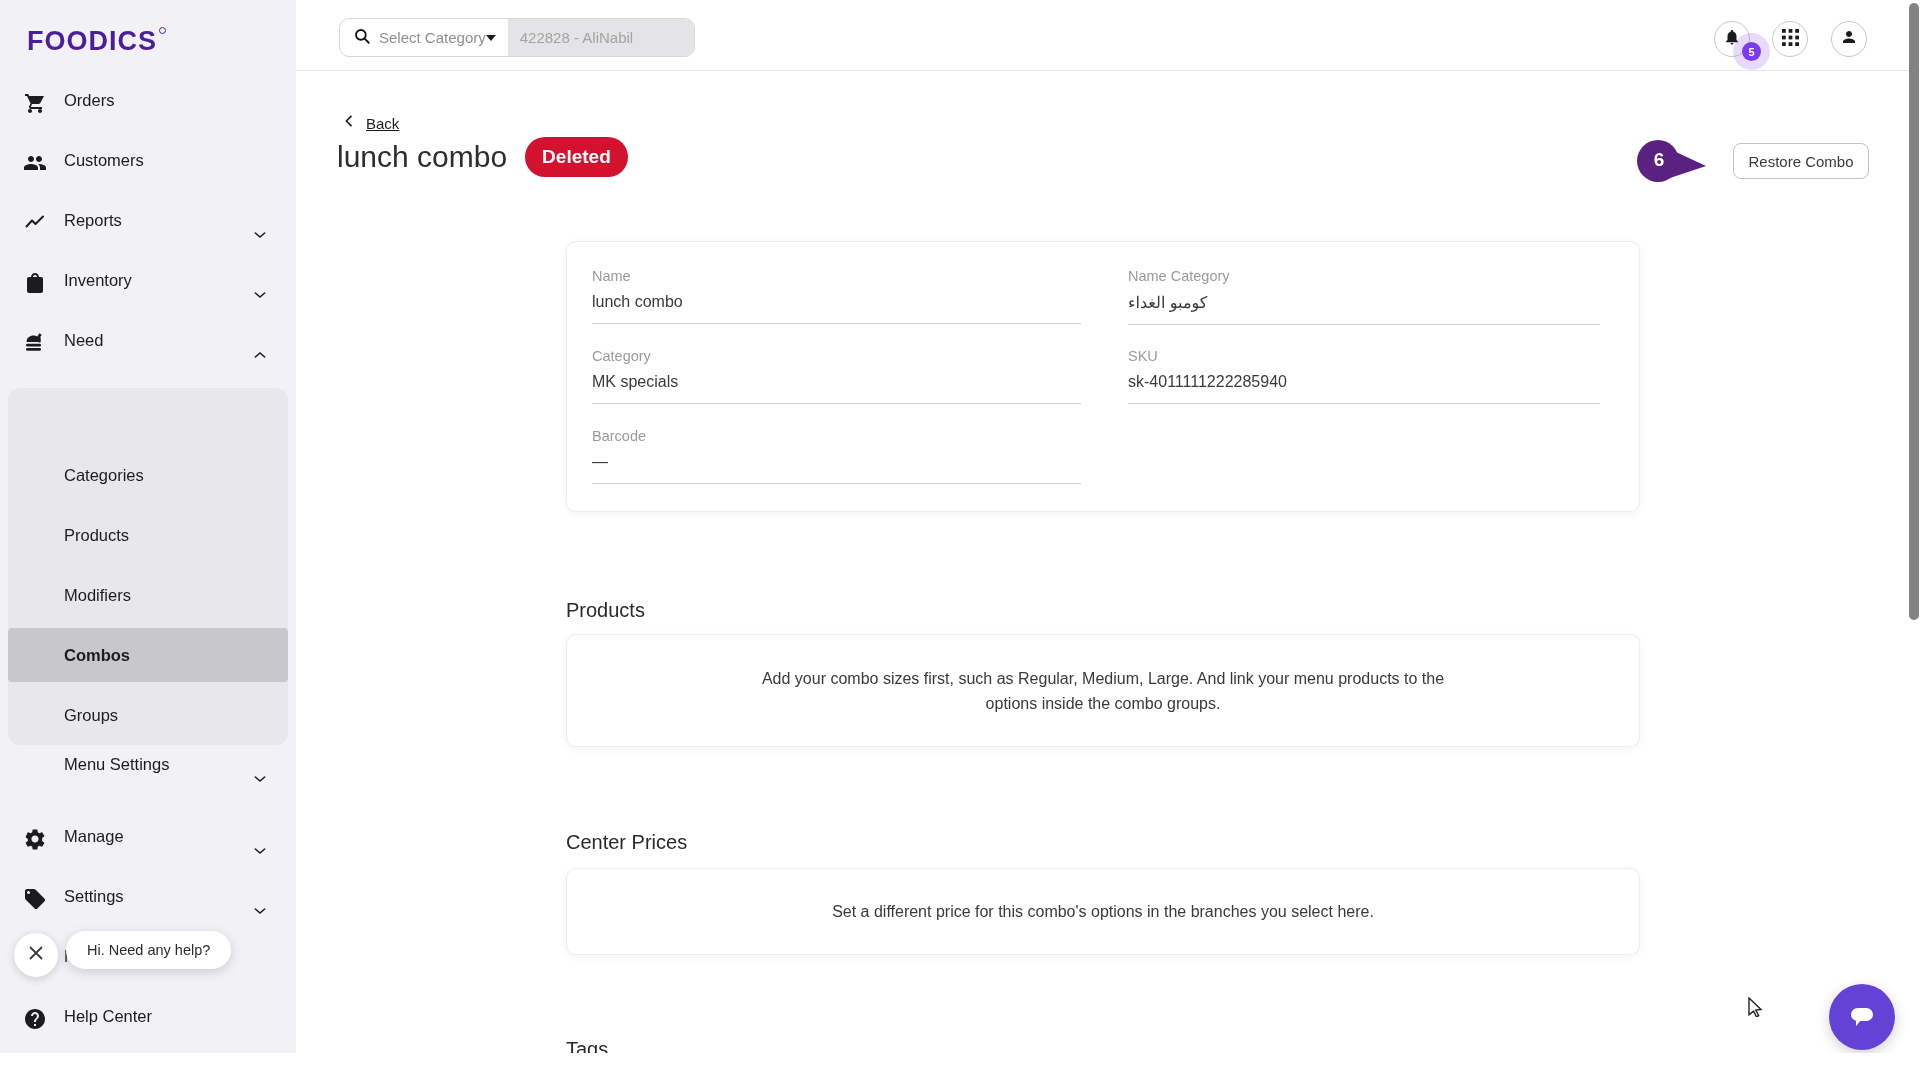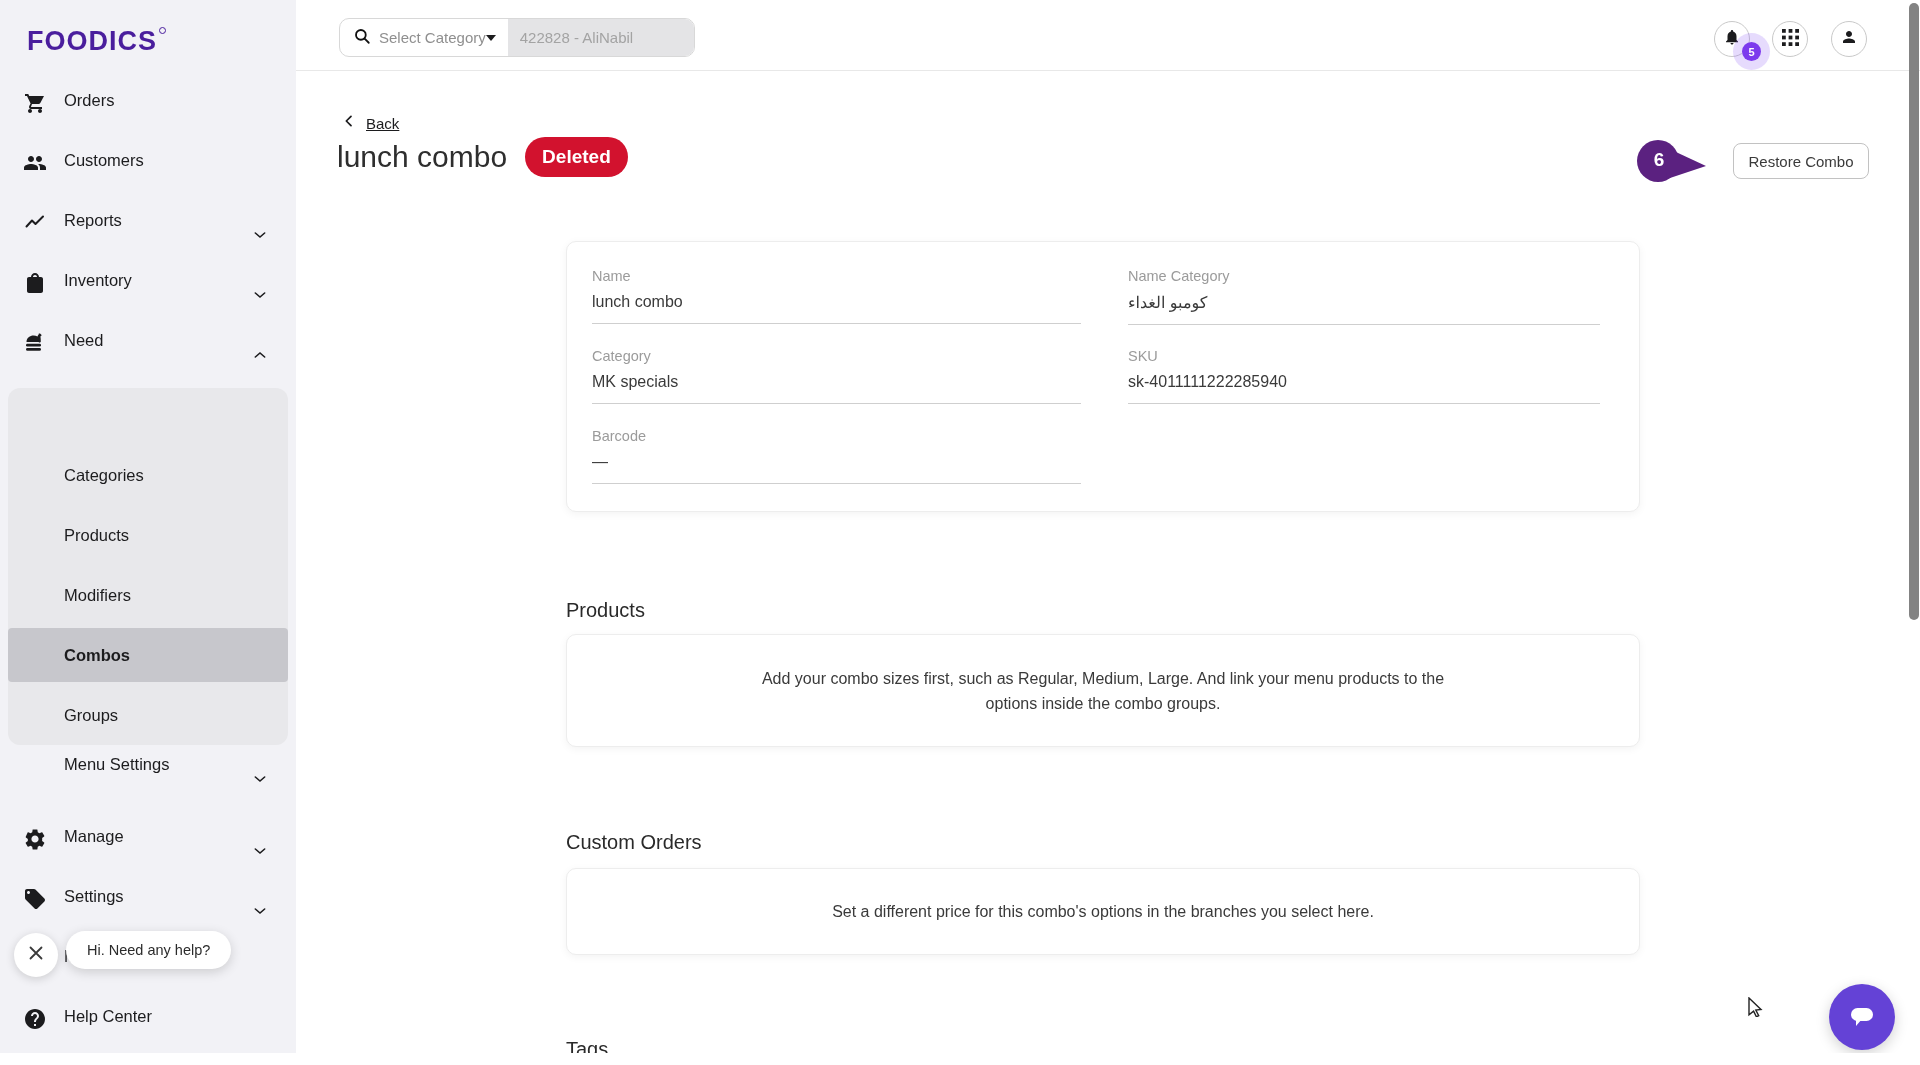--- a/index.html
+++ b/index.html
@@ -304,21 +304,21 @@
         <div class="f-label">Barcode</div>
         <div class="f-value">—</div>
       </div>
     </section>
 
     <h2 class="section-title" style="top:511px">Products</h2>
     <section class="panel-card products-card">
       <p class="body-text">Add your combo sizes first, such as Regular, Medium, Large. And link your menu products to the options inside the combo groups.</p>
     </section>
 
-    <h2 class="section-title" style="top:743px">Custom Orders</h2>
+    <h2 class="section-title" style="top:743px">Center Prices</h2>
     <section class="panel-card prices-card">
       <p class="body-text">Set a different price for this combo's options in the branches you select here.</p>
     </section>
 
     <h2 class="section-title" style="top:950px">Tags</h2>
     <section class="panel-card tags-card"></section>
   </main>
 
   <div class="scroll-thumb"></div>
 

